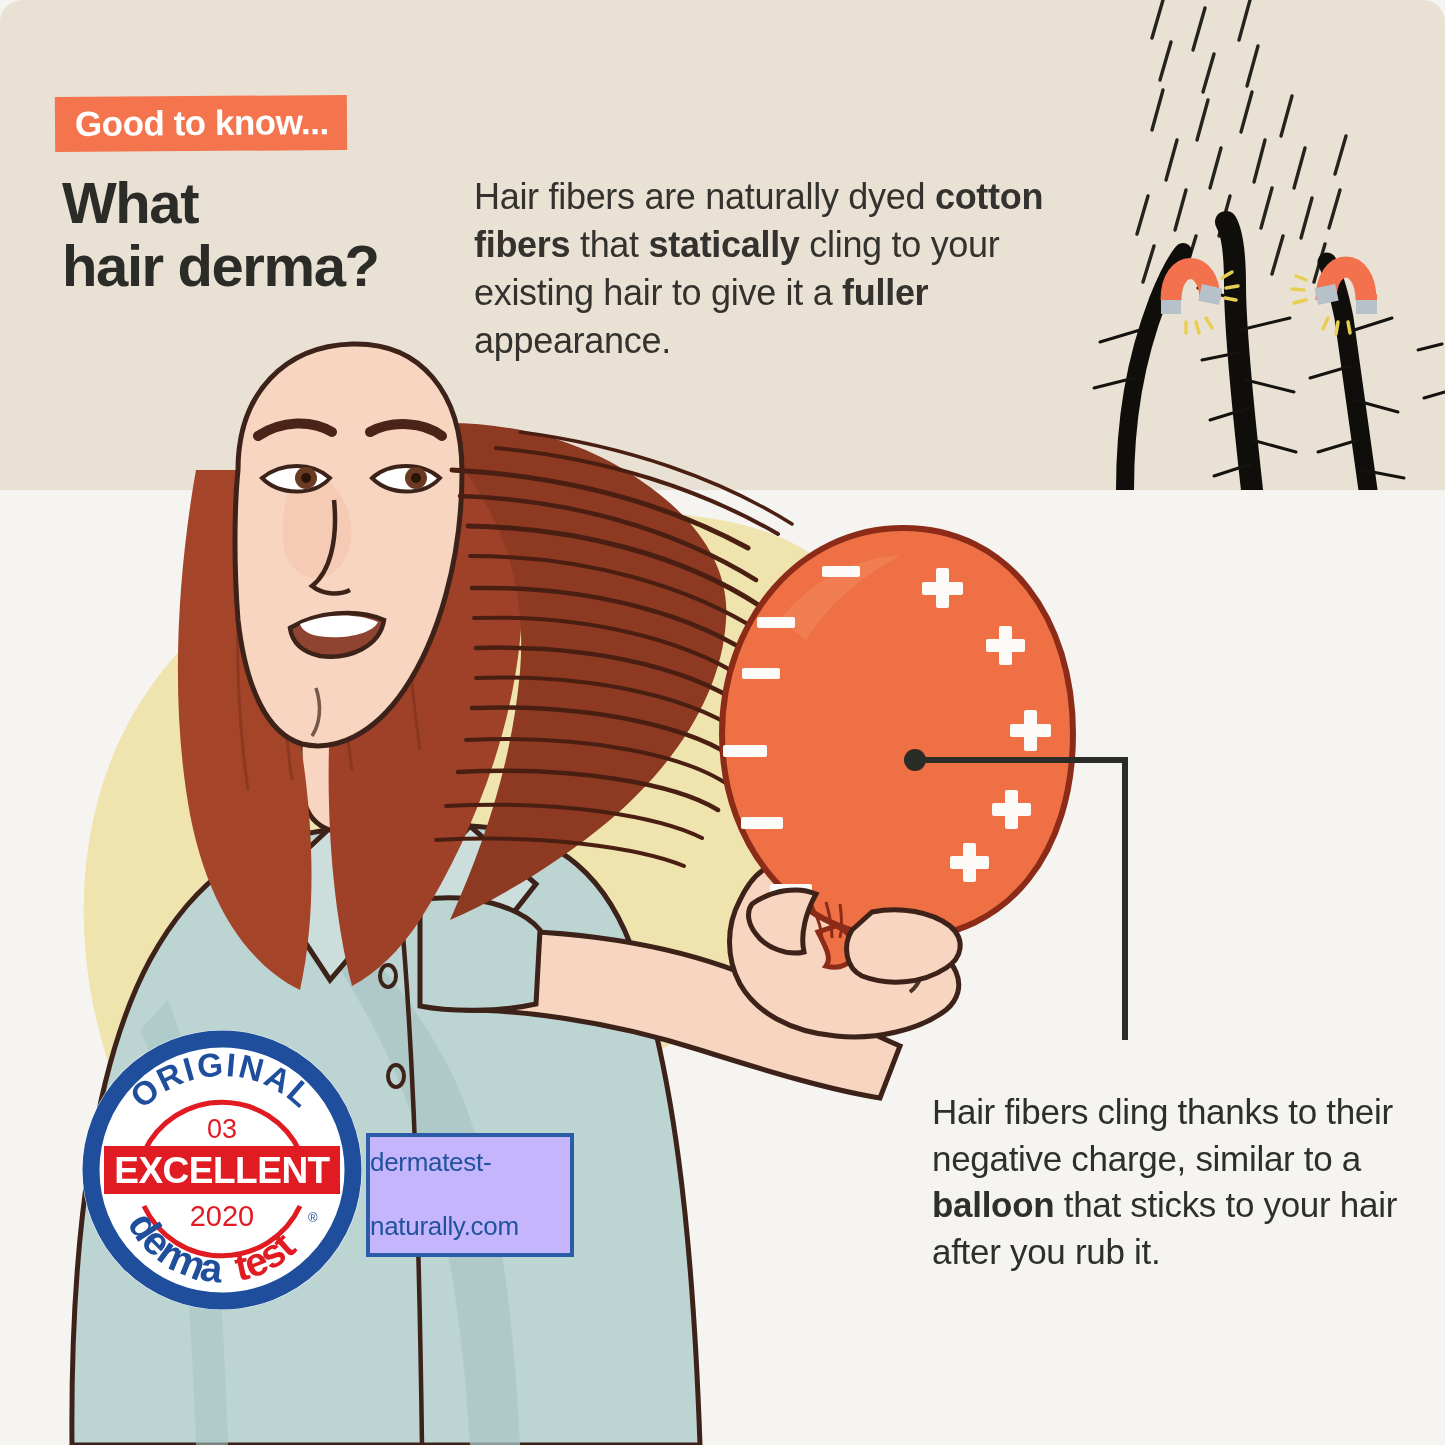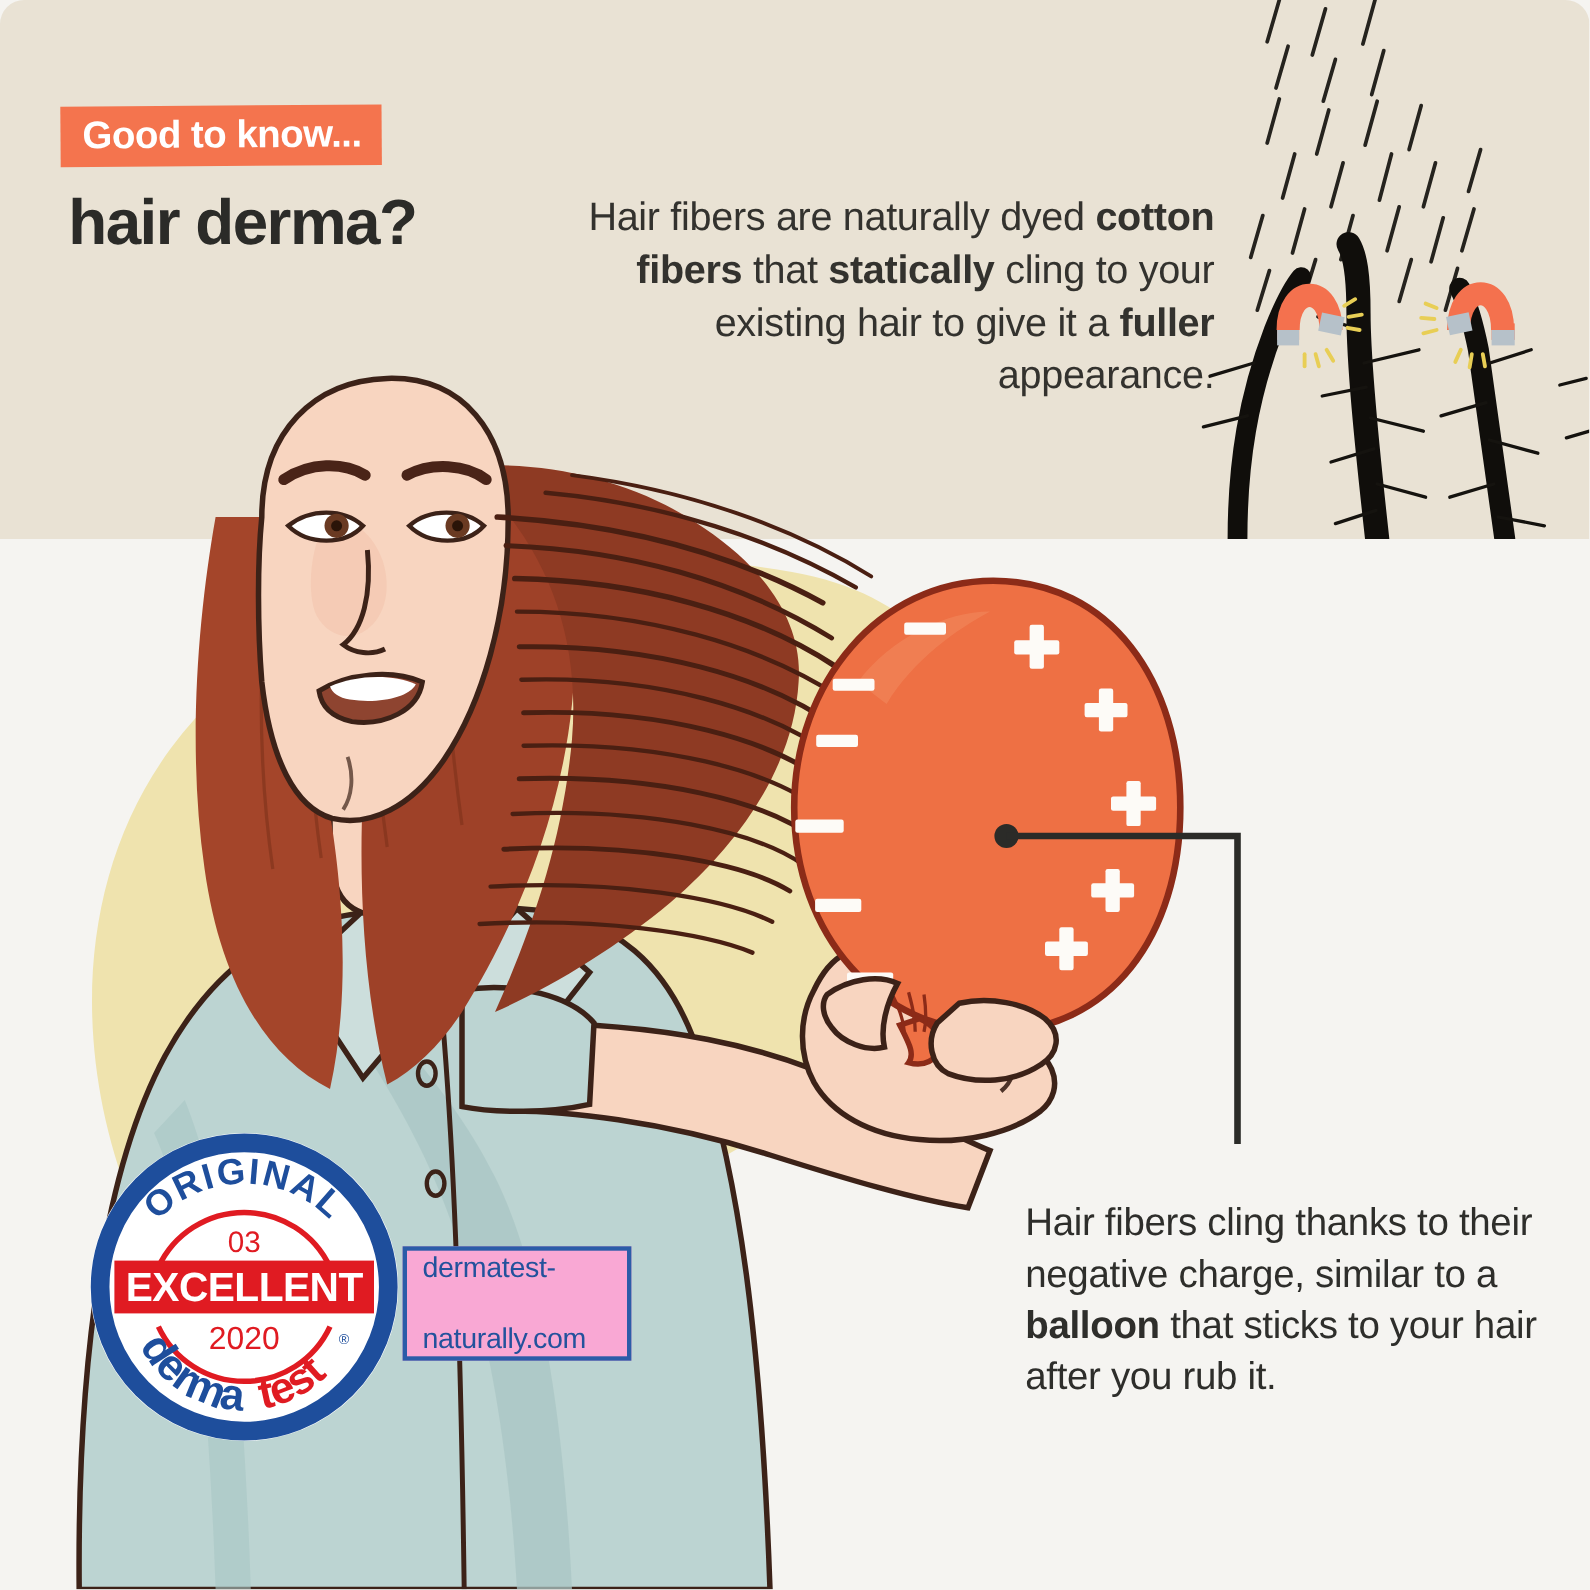--- a/index.html
+++ b/index.html
@@ -29,21 +29,20 @@
     position:absolute;left:62px;top:172px;width:420px;
     color:#2B2B28;
     font-size:58px;font-weight:bold;line-height:1.08;
     letter-spacing:-1.4px;
   }
   .intro{
     position:absolute;left:474px;top:173px;width:630px;
     color:#33322E;
     font-size:36px;line-height:1.33;
     letter-spacing:-0.3px;
-    text-align:right;
   }
   .intro b{font-weight:bold;}
 
   
   .caption{
     position:absolute;left:932px;top:1089px;width:470px;
     color:#2E2E2B;
     font-size:35px;line-height:1.33;
     letter-spacing:-0.3px;
   }
@@ -51,25 +50,25 @@
 
   
   .art{position:absolute;left:0;top:0;width:1445px;height:1445px;}
 
   
   .seal{
     position:absolute;left:78px;top:1026px;width:288px;height:288px;
   }
   .url-box{
     position:absolute;left:366px;top:1133px;
-    width:208px;height:104px;
-    background:#f9a8d4;border:4px solid #2B5CA8;
+    width:208px;height:124px;
+    background:#c4b5fd;border:4px solid #2B5CA8;
     box-sizing:border-box;
     display:flex;align-items:center;
-    padding-left:14px;
+    padding-left:0;
   }
   .url-box span{
     color:#23529C;font-size:26px;line-height:1.22;
     letter-spacing:-0.3px;display:block;
   }
 </style>
 </head>
 <body>
 
 <div id="stage">
@@ -326,20 +325,21 @@
 
     <g>
       <circle cx="915" cy="760" r="11" fill="#2B2B28"></circle>
       <path d="M915,760 L1125,760 L1125,1040" stroke="#2B2B28" stroke-width="6" fill="none"></path>
     </g>
   </svg>
 
   <div class="badge">Good to know...</div>
 
   <div class="headline">
+    <div>What</div>
     <div>hair derma?</div>
   </div>
 
   <div class="intro"><span>Hair fibers are naturally dyed </span><b>cotton fibers</b><span> that </span><b>statically</b><span> cling to your existing hair to give it a </span><b>fuller</b><span> appearance.</span></div>
 
   <div class="caption"><span>Hair fibers cling thanks to their negative charge, similar to a </span><b>balloon</b><span> that sticks to your hair after you rub it.</span></div>
 
   <svg class="seal" viewBox="0 0 288 288">
     <defs>
       <path id="arcTop" d="M36,158 A108,108 0 0 1 252,158" fill="none"></path>

